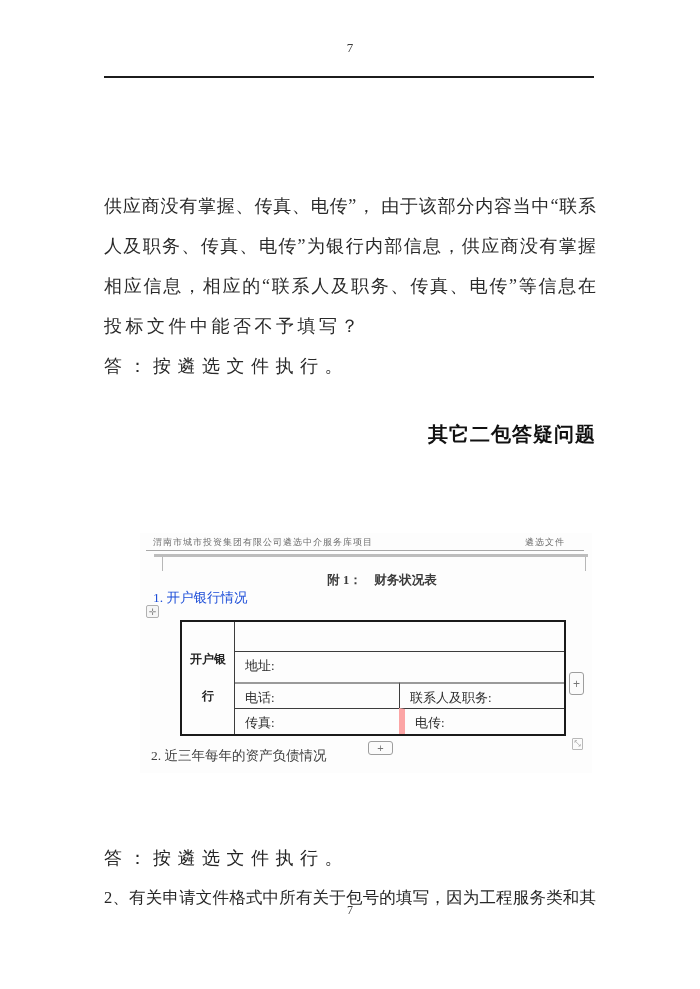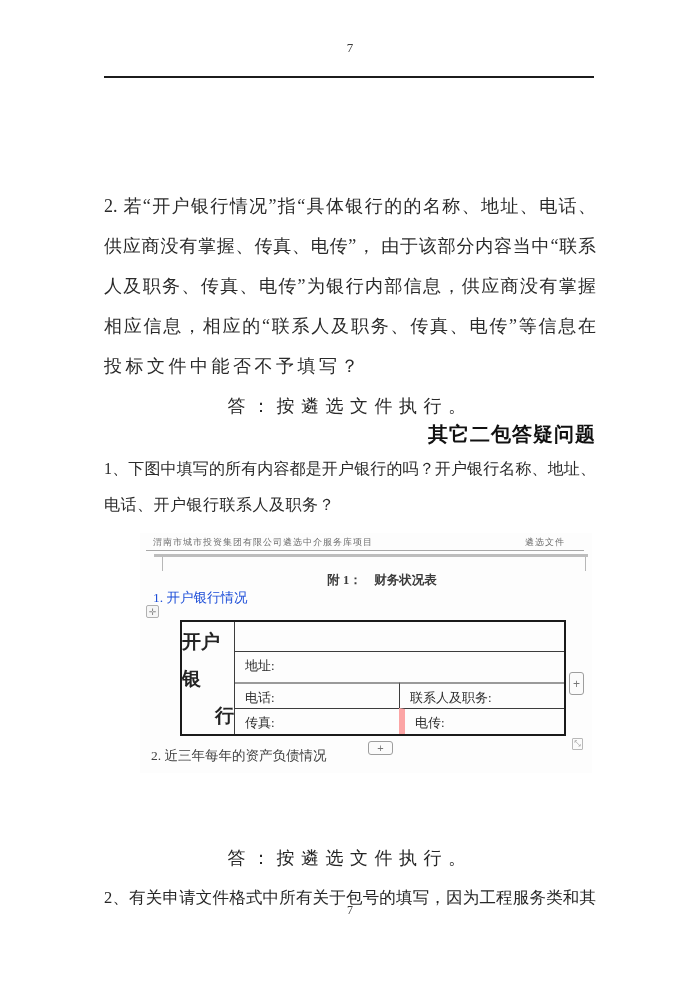--- a/index.html
+++ b/index.html
@@ -10,21 +10,21 @@
   .pagenum { position:absolute; left:0; width:700px; text-align:center; color:#3a3a3a; }
   .pagenum.top { top:40px; font-size:13px; }
   .pagenum.bottom { top:903px; font-size:12px; }
   .header-rule { position:absolute; left:104px; top:76px; width:490px; height:0; border-top:2px solid #1c1c1c; }
 
   .col { position:absolute; left:104px; width:492px; }
 
   .para { top:186px; font-size:18px; line-height:40px; color:#2a2a2a; }
   .jline { text-align:justify; text-align-last:justify; text-justify:inter-character; }
   .lline { text-align:left; letter-spacing:3.5px; }
-  .aline { text-align:center; letter-spacing:6.5px; }
+  .aline { text-align:left; letter-spacing:6.5px; }
 
   .heading { top:414px; font-size:20px; line-height:40px; font-weight:bold; text-align:right;
              font-family:"Liberation Sans", sans-serif; color:#111; letter-spacing:1px; }
 
   .q1 { top:451px; font-size:16px; line-height:36px; color:#2a2a2a; }
   .q1 .lline { letter-spacing:0.5px; }
 
   .answer2 { top:838px; font-size:18px; line-height:40px; }
   .q2next { top:878px; font-size:16.5px; line-height:40px; }
 
@@ -44,22 +44,22 @@
                      font-size:12.5px; font-weight:600; color:#3c3c3c; white-space:pre;margin-top:8px; }
   .shot .sec1 { position:absolute; left:13px; top:56px; font-size:13.5px; color:#1d4ed8; }
   .shot .sec2 { position:absolute; left:11px; top:214px; font-size:13.5px; color:#404040; }
   .shot .move-handle { position:absolute; left:6px; top:72px; width:13px; height:13px;
                        border:1px solid #b0b0b0; background:#f6f6f6; border-radius:2px;
                        font-size:9px; line-height:12px; text-align:center; color:#8a8a8a; box-sizing:border-box; }
   .bank-table { position:absolute; left:40px; top:87px; width:386px; height:116px;
                 border:2px solid #1b1b1b; box-sizing:border-box; display:grid;
                 grid-template-columns:53px 164px 1fr; grid-template-rows:29px 31px 26px 1fr; }
   .bank-table .rowhdr { grid-column:1; grid-row:1 / 5; border-right:1px solid #3d3d3d;
-                        display:flex; flex-direction:column; justify-content:center; align-items:flex-end;
-                        font-weight:bold; font-size:19px; line-height:37px; color:#242424; }
+                        display:flex; flex-direction:column; justify-content:center; align-items:center;
+                        font-weight:bold; font-size:12px; line-height:37px; color:#242424; }
   .bank-table .cell { font-size:13px; color:#2e2e2e; padding:5px 0 0 10px; box-sizing:border-box; overflow:hidden; }
   .c-name { grid-column:2 / 4; grid-row:1; }
   .c-addr { grid-column:2 / 4; grid-row:2; border-top:1px solid #3d3d3d; }
   .c-phone   { grid-column:2; grid-row:3; border-top:2px solid #9a9a9a; }
   .c-contact { grid-column:3; grid-row:3; border-top:2px solid #9a9a9a; border-left:1px solid #3d3d3d; }
   .c-fax   { grid-column:2; grid-row:4; border-top:1px solid #3d3d3d; }
   .c-telex { grid-column:3; grid-row:4; border-top:1px solid #3d3d3d; border-left:6px solid #fca5a5; }
 
   .mini-btn { position:absolute; border:1px solid #9e9e9e; border-radius:3px; background:#fbfbfb;
               color:#777; display:flex; align-items:center; justify-content:center;
@@ -71,34 +71,29 @@
 </style>
 </head>
 <body>
 
 <div class="page">
 
   <div class="pagenum top">7</div>
   <div class="header-rule"></div>
 
   <div class="col para">
-    <div class="jline">2. 若“开户银行情况”指“具体银行的的名称、地址、电话、</div>
     <div class="jline">供应商没有掌握、传真、电传”， 由于该部分内容当中“联系</div>
     <div class="jline">人及职务、传真、电传”为银行内部信息，供应商没有掌握</div>
     <div class="jline">相应信息，相应的“联系人及职务、传真、电传”等信息在</div>
     <div class="lline">投标文件中能否不予填写？</div>
     <div class="aline">答：按遴选文件执行。</div>
   </div>
 
   <div class="col heading">其它二包答疑问题</div>
 
-  <div class="col q1">
-    <div class="jline">1、下图中填写的所有内容都是开户银行的吗？开户银行名称、地址、</div>
-    <div class="lline">电话、开户银行联系人及职务？</div>
-  </div>
 
   <div class="shot">
     <div class="hdr-left">渭南市城市投资集团有限公司遴选中介服务库项目</div>
     <div class="hdr-right">遴选文件</div>
     <div class="hdr-line"></div>
     <div class="page-band"></div>
     <div class="tick l"></div>
     <div class="tick r"></div>
 
     <div class="doc-title">附 1：    财务状况表</div>

